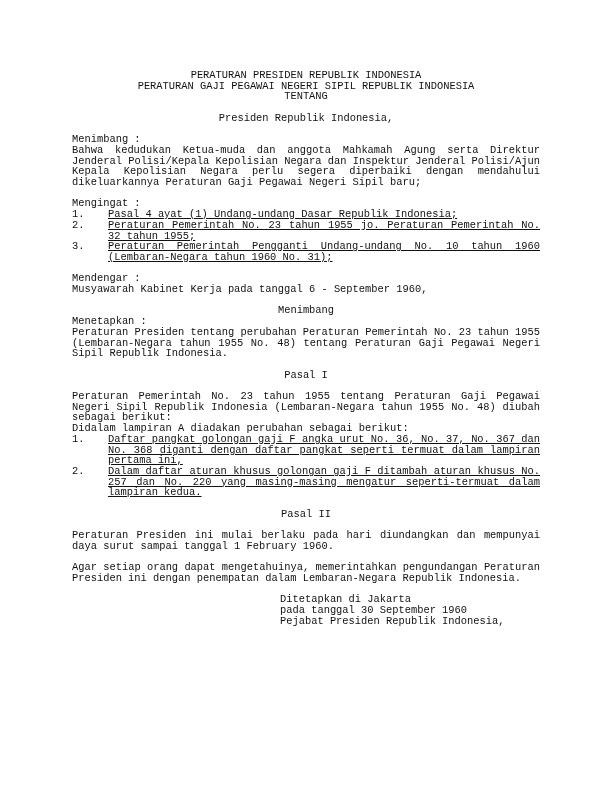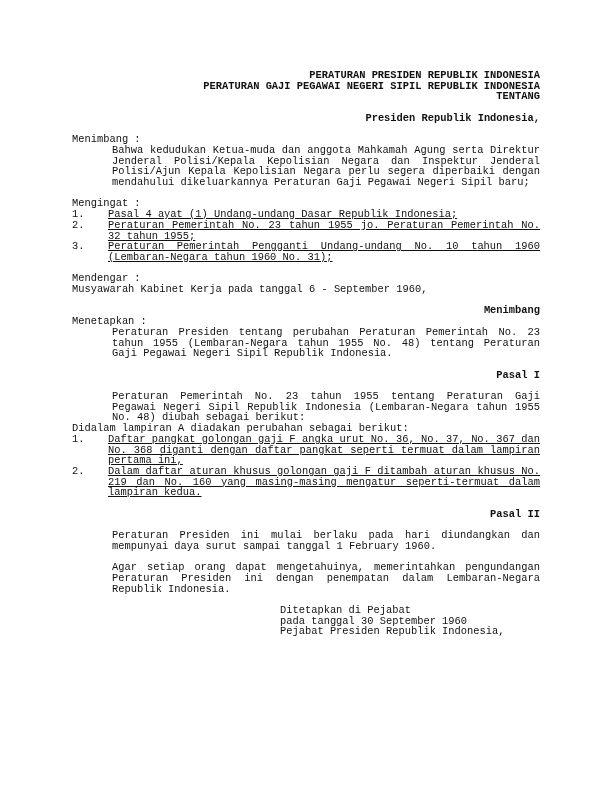--- a/index.html
+++ b/index.html
@@ -2,22 +2,22 @@
 <html><head>
 <meta charset="utf-8">
 <style>
   html, body { margin: 0; padding: 0; background: #ffffff; }
   body { width: 612px; height: 792px; position: relative; overflow: hidden; }
   .page {
     position: absolute; left: 72px; top: 70px; width: 468px;
     font-family: "Liberation Mono", "DejaVu Sans Mono", monospace;
     font-size: 10.4px; line-height: 10.7px; color: #111111;
   }
-  .center { text-align: right; font-weight: bold; }
-  .just { text-align: justify; text-align-last: left; margin-left: 40px; }
+  .center { text-align: center; }
+  .just { text-align: justify; text-align-last: left; }
   .gap { height: 10.7px; }
   .li { display: flex; }
   .li .num { width: 36px; flex: 0 0 36px; }
   .li .txt { flex: 1; text-align: justify; text-align-last: left; text-decoration: underline; }
   .sign { margin-left: 208px; }
   p, div { margin: 0; }
 </style>
 </head>
 <body>
 
@@ -60,27 +60,27 @@
   <div class="center">Pasal I</div>
   <div class="gap"></div>
   <div class="just">Peraturan Pemerintah No. 23 tahun 1955 tentang Peraturan Gaji Pegawai Negeri Sipil Republik Indonesia (Lembaran-Negara tahun 1955 No. 48) diubah sebagai berikut:</div>
   <div>Didalam lampiran A diadakan perubahan sebagai berikut:</div>
   <div class="li">
     <span class="num">1.</span>
     <span class="txt">Daftar pangkat golongan gaji F angka urut No. 36, No. 37, No. 367 dan No. 368 diganti dengan daftar pangkat seperti termuat dalam lampiran pertama ini,</span>
   </div>
   <div class="li">
     <span class="num">2.</span>
-    <span class="txt">Dalam daftar aturan khusus golongan gaji F ditambah aturan khusus No. 219 dan No. 160 yang masing-masing mengatur seperti-termuat dalam lampiran kedua.</span>
+    <span class="txt">Dalam daftar aturan khusus golongan gaji F ditambah aturan khusus No. 257 dan No. 220 yang masing-masing mengatur seperti-termuat dalam lampiran kedua.</span>
   </div>
   <div class="gap"></div>
 
   <div class="center">Pasal II</div>
   <div class="gap"></div>
   <div class="just">Peraturan Presiden ini mulai berlaku pada hari diundangkan dan mempunyai daya surut sampai tanggal 1 February 1960.</div>
   <div class="gap"></div>
   <div class="just">Agar setiap orang dapat mengetahuinya, memerintahkan pengundangan Peraturan Presiden ini dengan penempatan dalam Lembaran-Negara Republik Indonesia.</div>
   <div class="gap"></div>
 
-  <div class="sign">Ditetapkan di Pejabat</div>
+  <div class="sign">Ditetapkan di Jakarta</div>
   <div class="sign">pada tanggal 30 September 1960</div>
   <div class="sign">Pejabat Presiden Republik Indonesia,</div>
 </div>
 
 </body></html>

